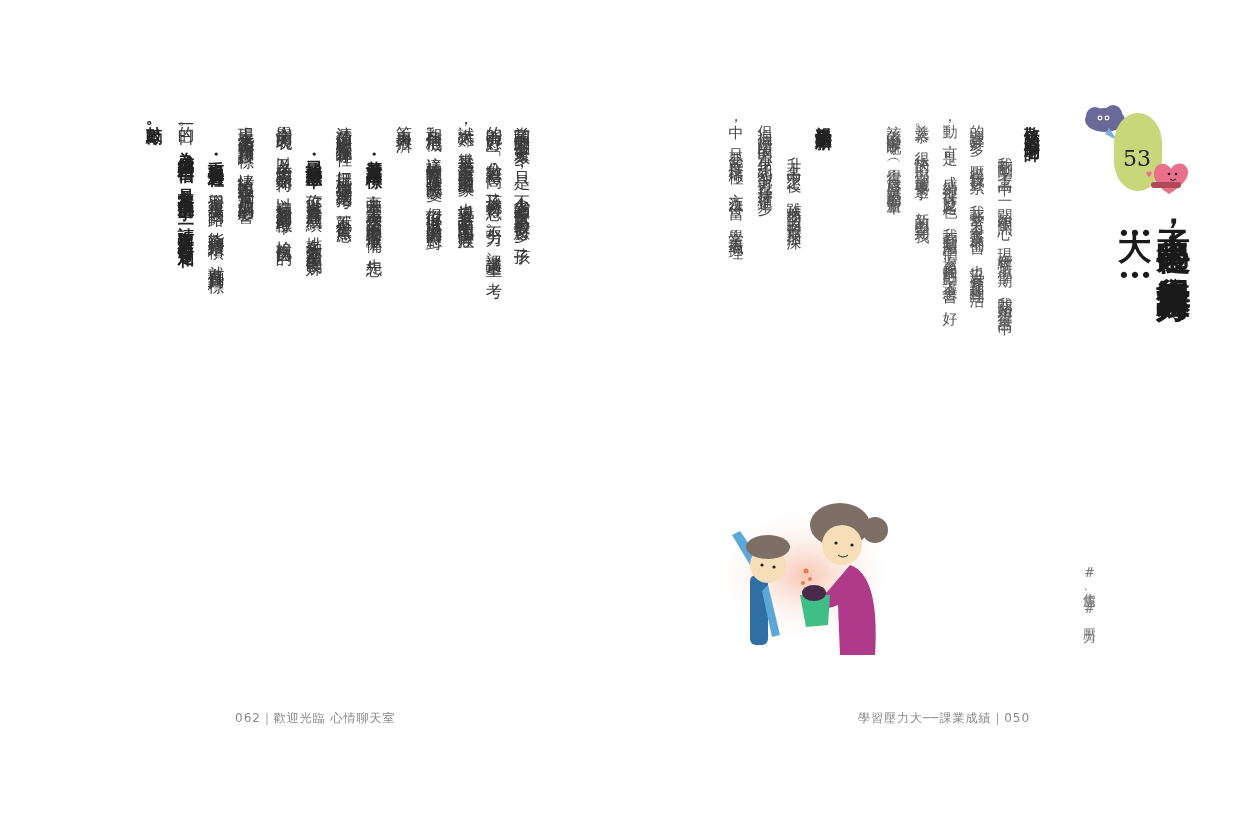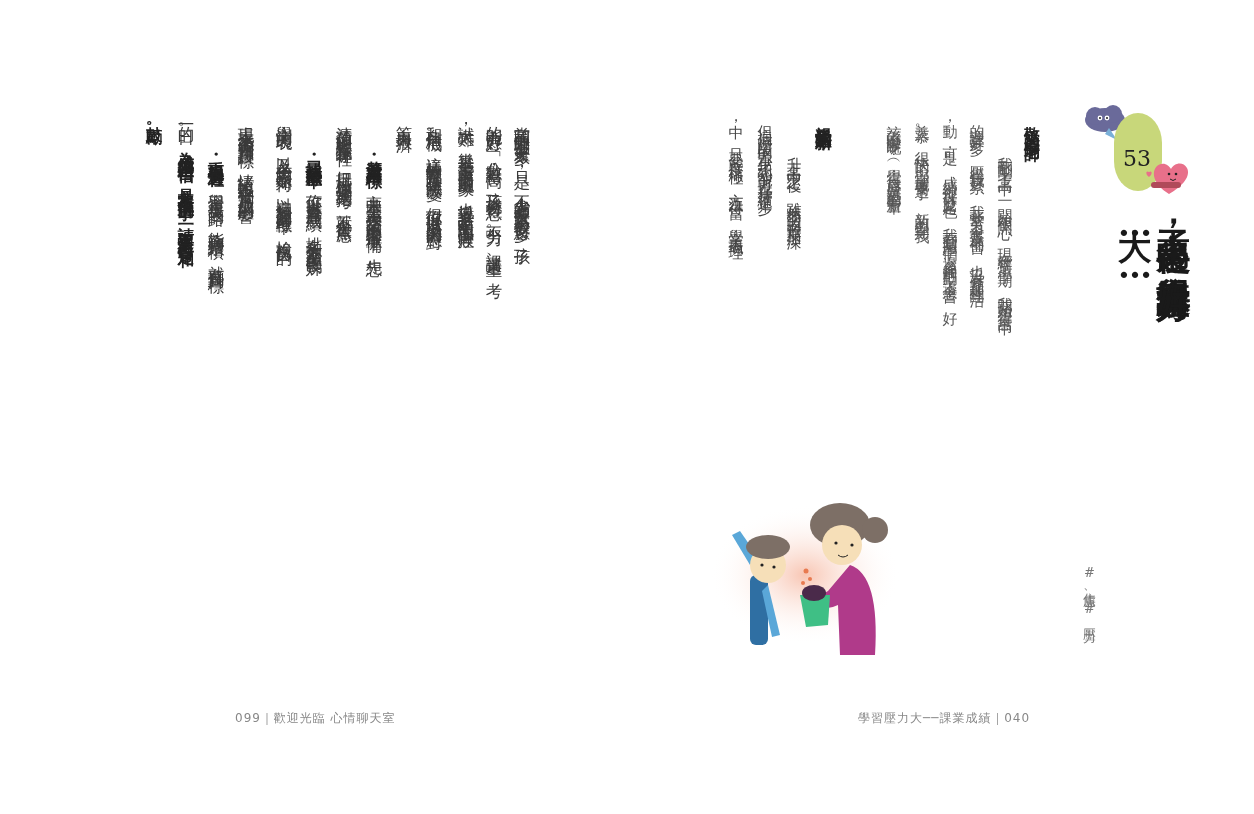--- a/index.html
+++ b/index.html
@@ -96,21 +96,21 @@
     <path d="M128 60 Q133 64 138 60" stroke="#222" stroke-width="1" fill="none"></path>
     <path d="M140 70 Q170 80 165 160 L130 160 L128 110 Q112 118 104 104 L118 96 Z" fill="#b03a8a"></path>
 
     <path d="M90 100 L120 100 L118 130 L96 132 Z" fill="#3fbf85"></path>
     <ellipse cx="104" cy="98" rx="12" ry="8" fill="#4a2a4a"></ellipse>
     <circle cx="96" cy="76" r="2.5" fill="#e87a50"></circle>
       <circle cx="100" cy="84" r="2" fill="#e87a50"></circle>
       <circle cx="93" cy="88" r="2" fill="#e87a50"></circle>
   </svg>
 
-  <div class="footer" style="left:858px;top:710px">學習壓力大──課業成績｜040</div>
+  <div class="footer" style="left:858px;top:710px">學習壓力大──課業成績｜050</div>
 </div>
 
 <div>
   <div class="col body-left" style="left:513px;top:113px">當和國中時期不會差太多。只是，不少老師和家長以為「教得愈多，孩子</div>
   <div class="col body-left" style="left:485px;top:113px">的能力愈好」、「分數給得高，孩子就會輕忽、不努力」。課業過重、考</div>
   <div class="col body-left" style="left:457px;top:113px">試太難，幾乎是全台灣高中普遍的現象，也導致許多高中生面臨學習挫敗</div>
   <div class="col body-left" style="left:425px;top:113px">和自信危機。這樣的教育氛圍一時無法改變，但你可以透過以下的因應對</div>
   <div class="col body-left" style="left:395px;top:113px">策自力救濟：</div>
 
   <div class="col body-left" style="left:365px;top:145px">
@@ -125,14 +125,14 @@
   <div class="col body-left" style="left:237px;top:113px">表現未來能否達到預設目標，情緒比較不會受到當下成績的影響。</div>
 
   <div class="col body-left" style="left:207px;top:145px">
     <span class="bold">・重視學習過程：</span><span>學習是很長遠的路，能夠持續累積，就有達到目標</span>
   </div>
   <div class="col body-left" style="left:177px;top:113px">
     <span>的一日。</span><span class="bold">為成績賠上自信，是非常不值得的事，請一定要多給自己肯定和</span>
   </div>
   <div class="col body-left bold" style="left:145px;top:113px">鼓勵。</div>
 
-  <div class="footer" style="left:235px;top:710px">099｜歡迎光臨 心情聊天室</div>
+  <div class="footer" style="left:235px;top:710px">062｜歡迎光臨 心情聊天室</div>
 </div>
 
 </body></html>

